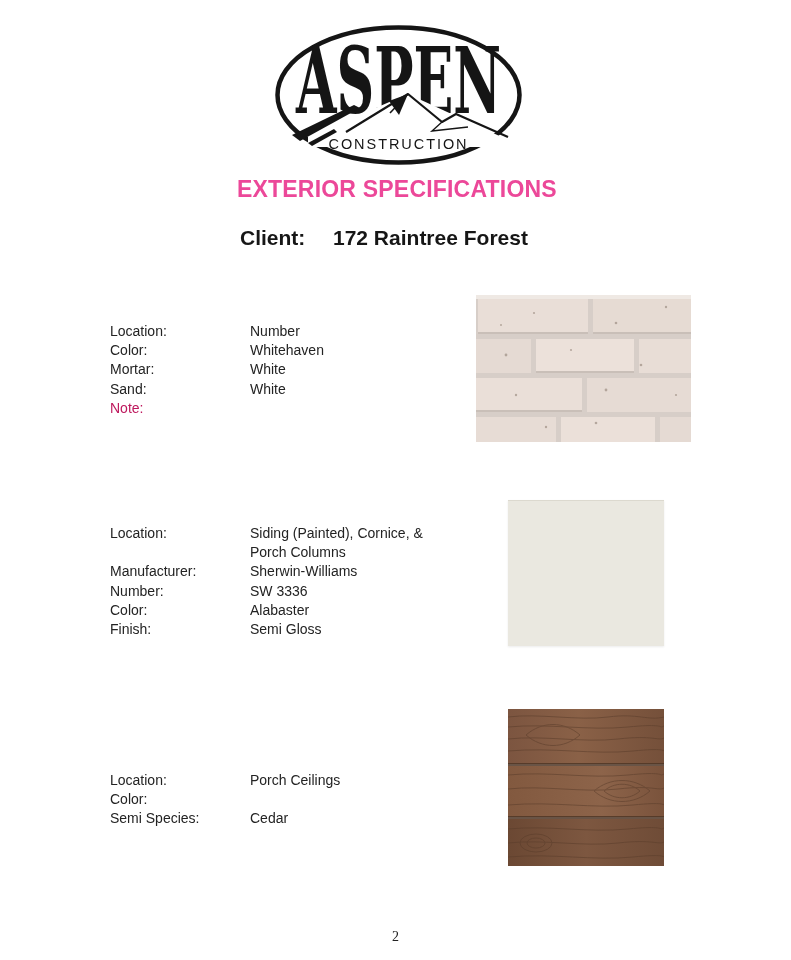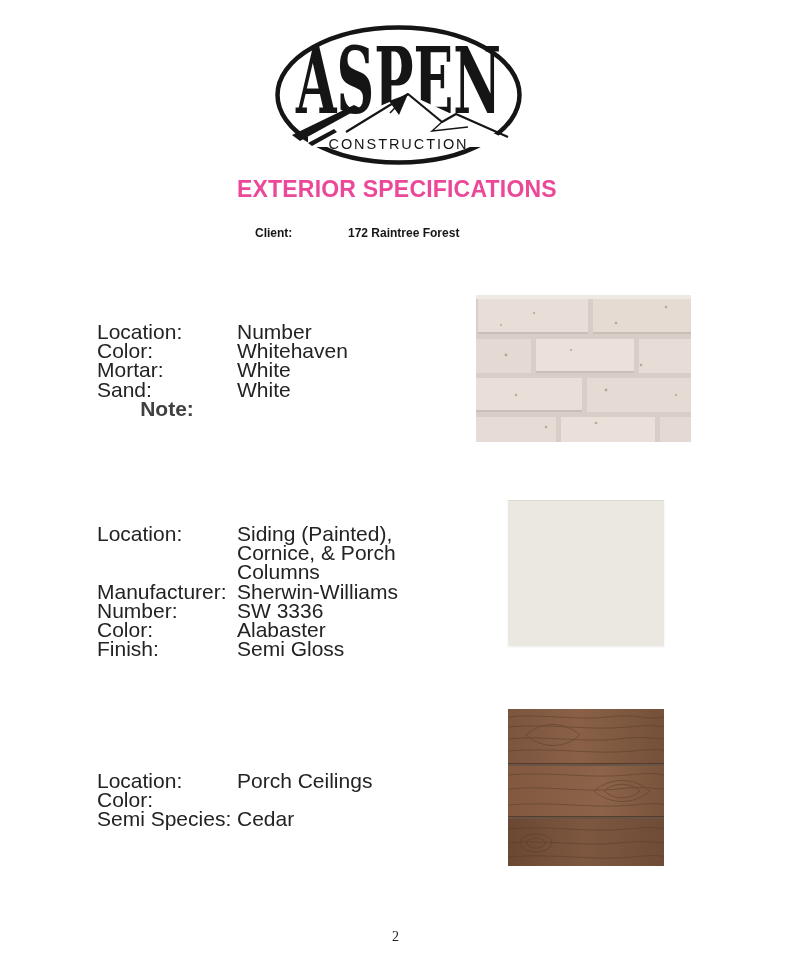--- a/index.html
+++ b/index.html
@@ -12,31 +12,31 @@
     overflow:hidden;
   }
   .logo{position:absolute;left:272px;top:23px;width:253px;height:144px;}
   .doc-title{
     position:absolute;left:237px;top:176px;
     font-size:23px;font-weight:bold;letter-spacing:.2px;color:#ec4899;
     white-space:nowrap;
   }
   .client-row{
     position:absolute;left:240px;top:226px;
-    display:flex;font-size:12px;font-weight:bold;color:#161616;margin-left:15px;
+    display:flex;font-size:21px;font-weight:bold;color:#161616;
   }
   .client-row .c-label{width:93px;}
   .spec{
-    position:absolute;left:97px;
-    font-size:21px;line-height:19.2px;color:#232323;
+    position:absolute;left:110px;
+    font-size:14px;line-height:19.2px;color:#232323;
   }
   .spec .row{display:flex;align-items:flex-start;}
   .spec .lbl{flex:0 0 140px;}
   .spec .val{width:205px;}
-  .note-red{color:#404040;font-weight:bold;text-align:center;}
+  .note-red{color:#be185d;font-weight:normal;}
   .swatch{position:absolute;}
   .alabaster{
     background:#eae8e0;
     border-top:1px solid #dcd9cf;
     box-shadow:0 1px 2px rgba(0,0,0,.08);
   }
   .page-num{
     position:absolute;left:0;top:929px;width:100%;
     text-align:center;font-family:"Liberation Serif", serif;
     font-size:14px;color:#222;

